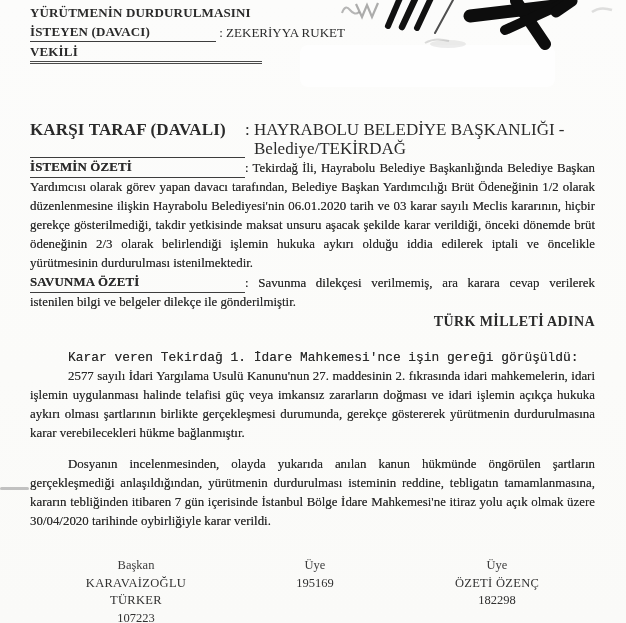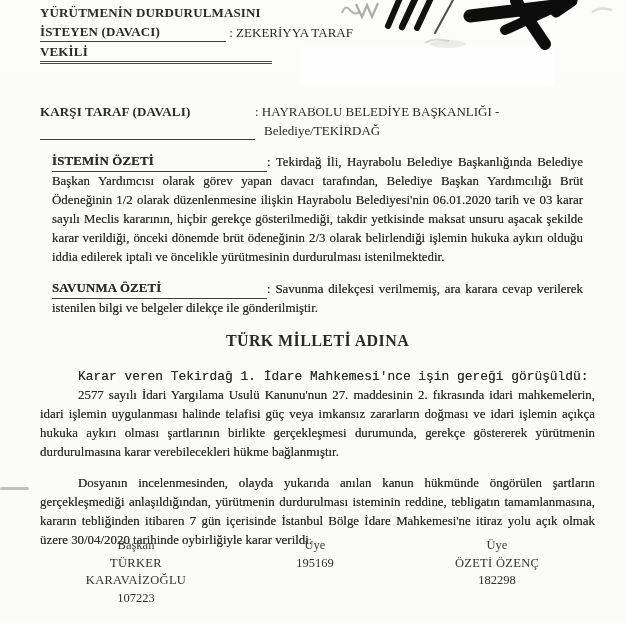--- a/index.html
+++ b/index.html
@@ -7,61 +7,61 @@
     width:626px; height:623px;
     background:#fcfcfb;
     font-family:"Liberation Serif", serif;
     color:#2a2a2a;
     position:relative;
     overflow:hidden;
     text-rendering:optimizeLegibility;
   }
   .page {
     position:absolute; inset:0;
-    padding:3px 31px 0 40px;
+    padding:3px 31px 0 30px;
     box-sizing:border-box;
     background:linear-gradient(180deg, #fcfcfb 0%, #fbfbf9 60%, #fafaf8 100%);
   }
   .row { font-size:13px; line-height:19px; white-space:nowrap; }
   .bold { font-weight:bold; letter-spacing:.15px; }
   .lbl {
     font-weight:bold;
     display:inline-block;
     border-bottom:1.6px solid #3d3d3d;
     letter-spacing:.15px;
     vertical-align:bottom;
   }
   .w-isteyen { width:186px; }
   .w-vekili  { width:232px; border-bottom:3px double #4a4a4a; }
   .w-karsi   { width:215px; }
   .val { font-size:13px; }
-  .krow { display:flex; margin-top:39px; line-height:18.5px; font-size:13px; }
+  .krow { display:flex; margin-top:57px; line-height:18.5px; font-size:17px; }
   .kval div { white-space:nowrap; }
   .k2 { padding-left:9px; }
   .hang {
-    margin:12px; text-align:justify;
+    margin:0; text-align:justify;
     font-size:12.9px; line-height:19px;
     color:#2b2b2b;
     text-shadow:0 0 .3px rgba(45,45,45,.7);
   }
   .center-head {
-    text-align:center; font-weight:bold;
-    font-size:16px; letter-spacing:.4px;
-    margin-top:13px; line-height:19px;
+    text-align:right; font-weight:bold;
+    font-size:14px; letter-spacing:.4px;
+    line-height:19px;
   }
   .para {
     margin:0; text-align:justify;
     font-size:12.9px; line-height:19px;
     text-indent:38px;
     color:#2b2b2b;
     text-shadow:0 0 .3px rgba(45,45,45,.7);
   }
   .p-karar { margin-top:17px; text-align:left;font-family:Liberation Mono, monospace; }
   .p-dosya { margin-top:12px; }
-  .signatures { position:absolute; top:537px; left:0; width:626px; height:66px; }
+  .signatures { position:absolute; top:557px; left:0; width:626px; height:66px; }
   .sig-col {
     position:absolute; top:0; width:200px;
     text-align:center; font-size:12.5px; line-height:17.5px;
     color:#303030;
   }
   .sig-col .sig-title { color:#3c3c3c; }
   .sig-col .sig-name { letter-spacing:.3px; }
   .sig-1 { left:36px; } .sig-2 { left:215px; } .sig-3 { left:397px; }
   .scribble { position:absolute; left:320px; top:0; width:306px; height:60px; }
   .edge-dash {
@@ -75,21 +75,21 @@
 <body>
 
 <div class="page">
 
   <div class="whiteout wo1"></div>
 
   <div class="row bold">YÜRÜTMENİN DURDURULMASINI</div>
 
   <div class="row">
     <span class="lbl w-isteyen">İSTEYEN (DAVACI)</span>
-    <span class="val">: ZEKERİYYA TARAF</span>
+    <span class="val">: ZEKERİYYA RUKET</span>
   </div>
 
   <div class="row">
     <span class="lbl w-vekili">VEKİLİ</span>
   </div>
 
   <div class="krow">
     <span class="lbl w-karsi">KARŞI TARAF (DAVALI)</span>
     <div class="kval">
       <div>: HAYRABOLU BELEDİYE BAŞKANLIĞI -</div>
@@ -105,22 +105,22 @@
 
   <p class="para p-karar">Karar veren Tekirdağ 1. İdare Mahkemesi'nce işin gereği görüşüldü:</p>
   <p class="para">2577 sayılı İdari Yargılama Usulü Kanunu'nun 27. maddesinin 2. fıkrasında idari mahkemelerin, idari işlemin uygulanması halinde telafisi güç veya imkansız zararların doğması ve idari işlemin açıkça hukuka aykırı olması şartlarının birlikte gerçekleşmesi durumunda, gerekçe göstererek yürütmenin durdurulmasına karar verebilecekleri hükme bağlanmıştır.</p>
   <p class="para p-dosya">Dosyanın incelenmesinden, olayda yukarıda anılan kanun hükmünde öngörülen şartların gerçekleşmediği anlaşıldığından, yürütmenin durdurulması isteminin reddine, tebligatın tamamlanmasına, kararın tebliğinden itibaren 7 gün içerisinde İstanbul Bölge İdare Mahkemesi'ne itiraz yolu açık olmak üzere 30/04/2020 tarihinde oybirliğiyle karar verildi.</p>
 
 </div>
 
 <div class="signatures">
   <div class="sig-col sig-1">
     <div class="sig-title">Başkan</div>
+    <div class="sig-name">KARAVAİZOĞLU</div>
     <div class="sig-name">TÜRKER</div>
-    <div class="sig-name">KARAVAİZOĞLU</div>
     <div class="sig-reg">107223</div>
   </div>
   <div class="sig-col sig-2">
     <div class="sig-title">Üye</div>
     <div class="sig-name"></div>
     <div class="sig-reg">195169</div>
   </div>
   <div class="sig-col sig-3">
     <div class="sig-title">Üye</div>
     <div class="sig-name">ÖZETİ ÖZENÇ</div>

